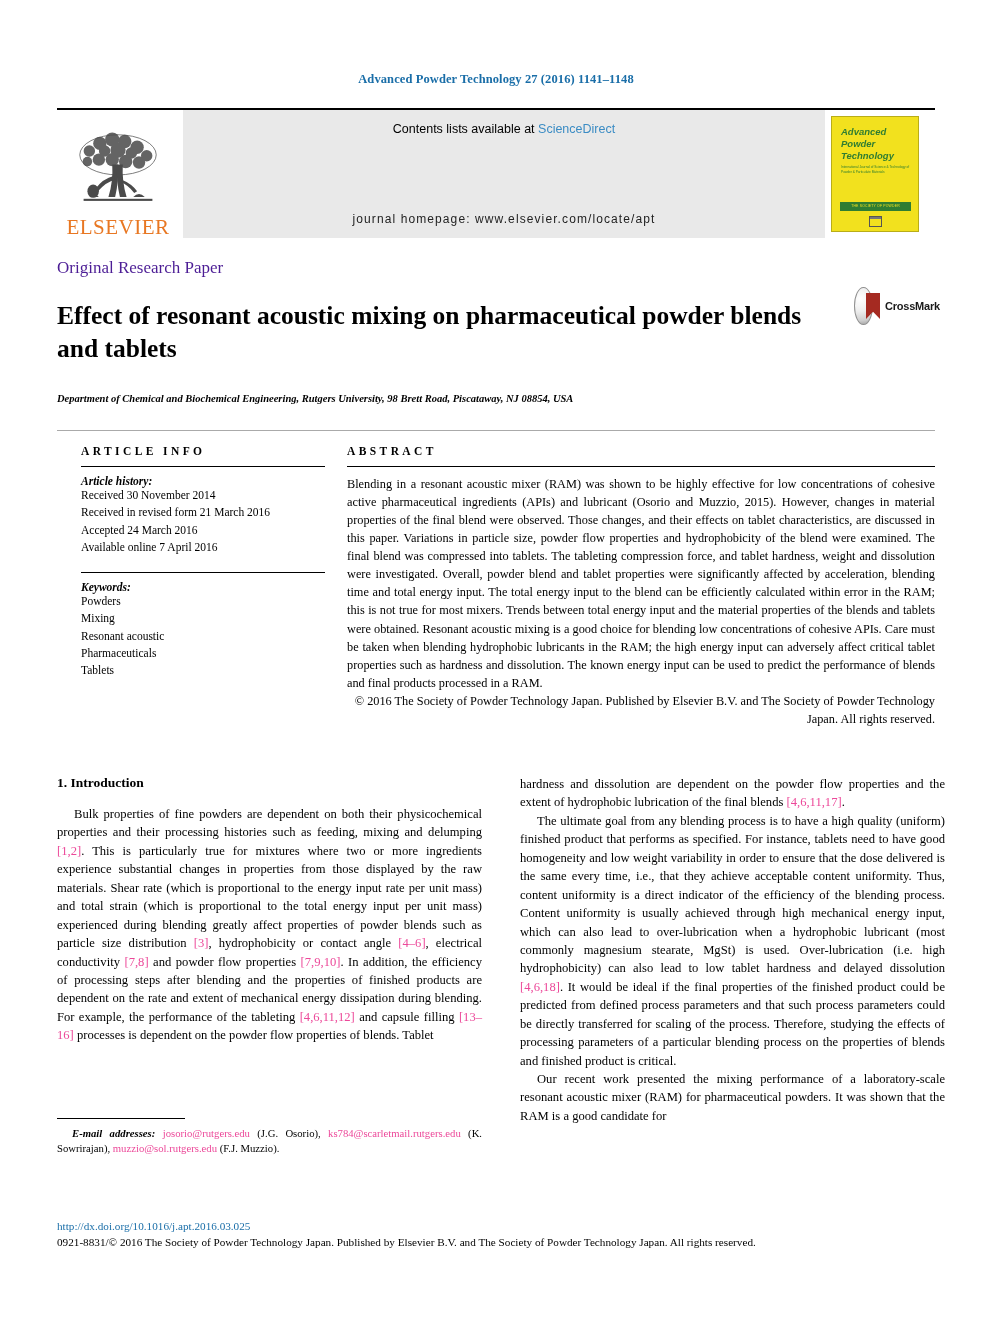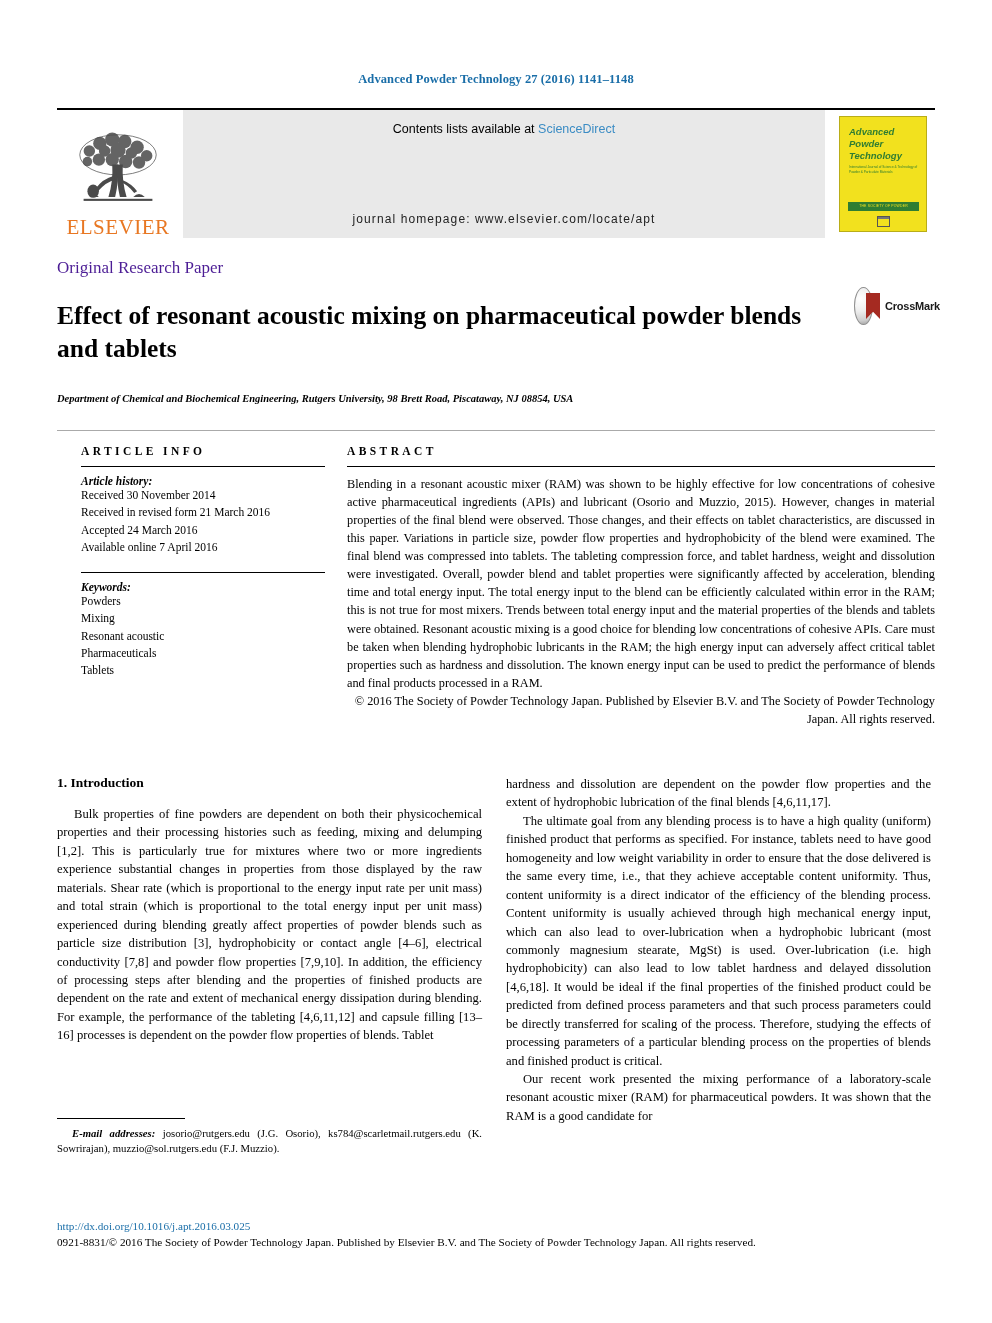--- a/index.html
+++ b/index.html
@@ -98,21 +98,21 @@
     font-family: "Liberation Sans", sans-serif;
     font-size: 12px;
     letter-spacing: 1.1px;
     color: #222;
   }
   .cover-block {
     flex: 0 0 104px;
     width: 104px;
     display: flex;
     align-items: center;
-    justify-content: center;
+    justify-content: flex-start;
   }
   .cover {
     width: 88px;
     height: 116px;
     background: #f2e11e;
     border: 1px solid #b9ad18;
     box-sizing: border-box;
     padding: 9px 7px 5px 9px;
     display: flex;
     flex-direction: column;
@@ -299,21 +299,21 @@
   }
 
   
   .body-cols {
     position: absolute;
     top: 775px;
     left: 57px;
     width: 878px;
     height: 435px;
     display: flex;
-    gap: 24px;
+    gap: 38px;
   }
   .bcol {
     width: 425px;
     flex: 0 0 425px;
     position: relative;
   }
   .h2 {
     font-weight: bold;
     font-size: 13.5px;
     margin: 0 0 14px 0;
@@ -322,21 +322,21 @@
     margin: 0;
     font-size: 12.6px;
     line-height: 1.465;
     text-align: justify;
     text-indent: 17px;
   }
   .bcol p.cont {
     text-indent: 0;
   }
   a.ref, .ref {
-    color: #000000;
+    color: #ec4899;
     text-decoration: none;
   }
 
   
   .footnote {
     position: absolute;
     top: 1118px;
     left: 57px;
     width: 425px;
   }

